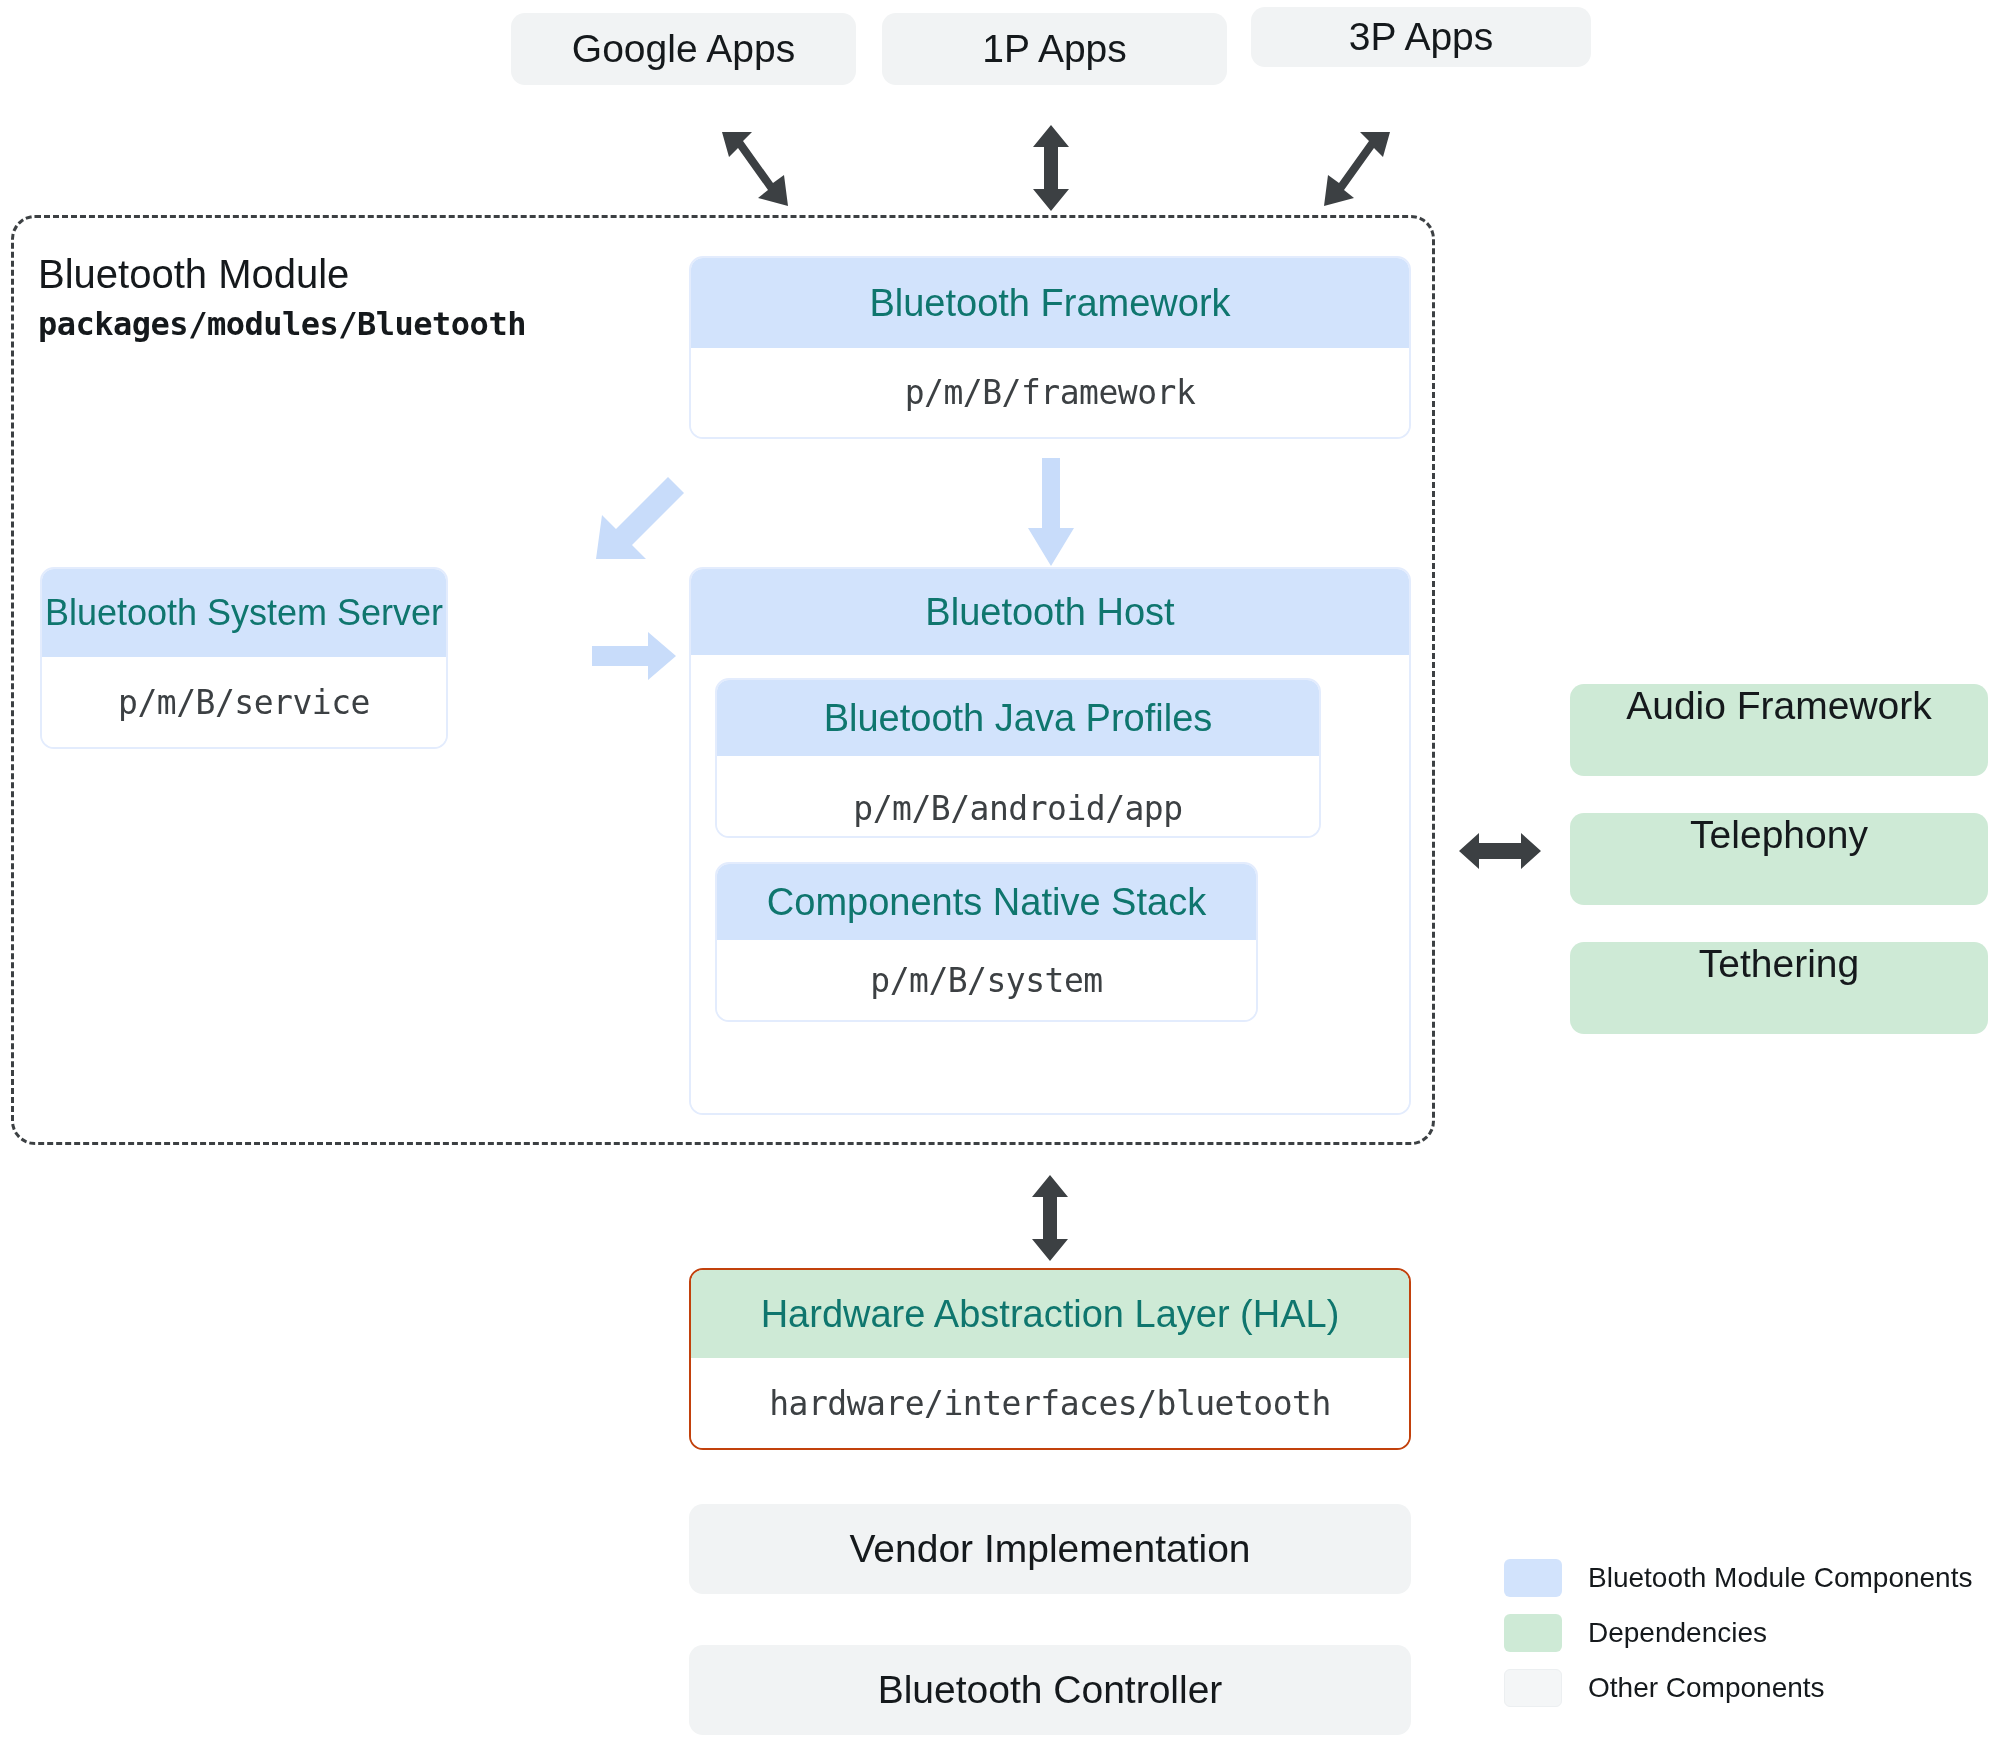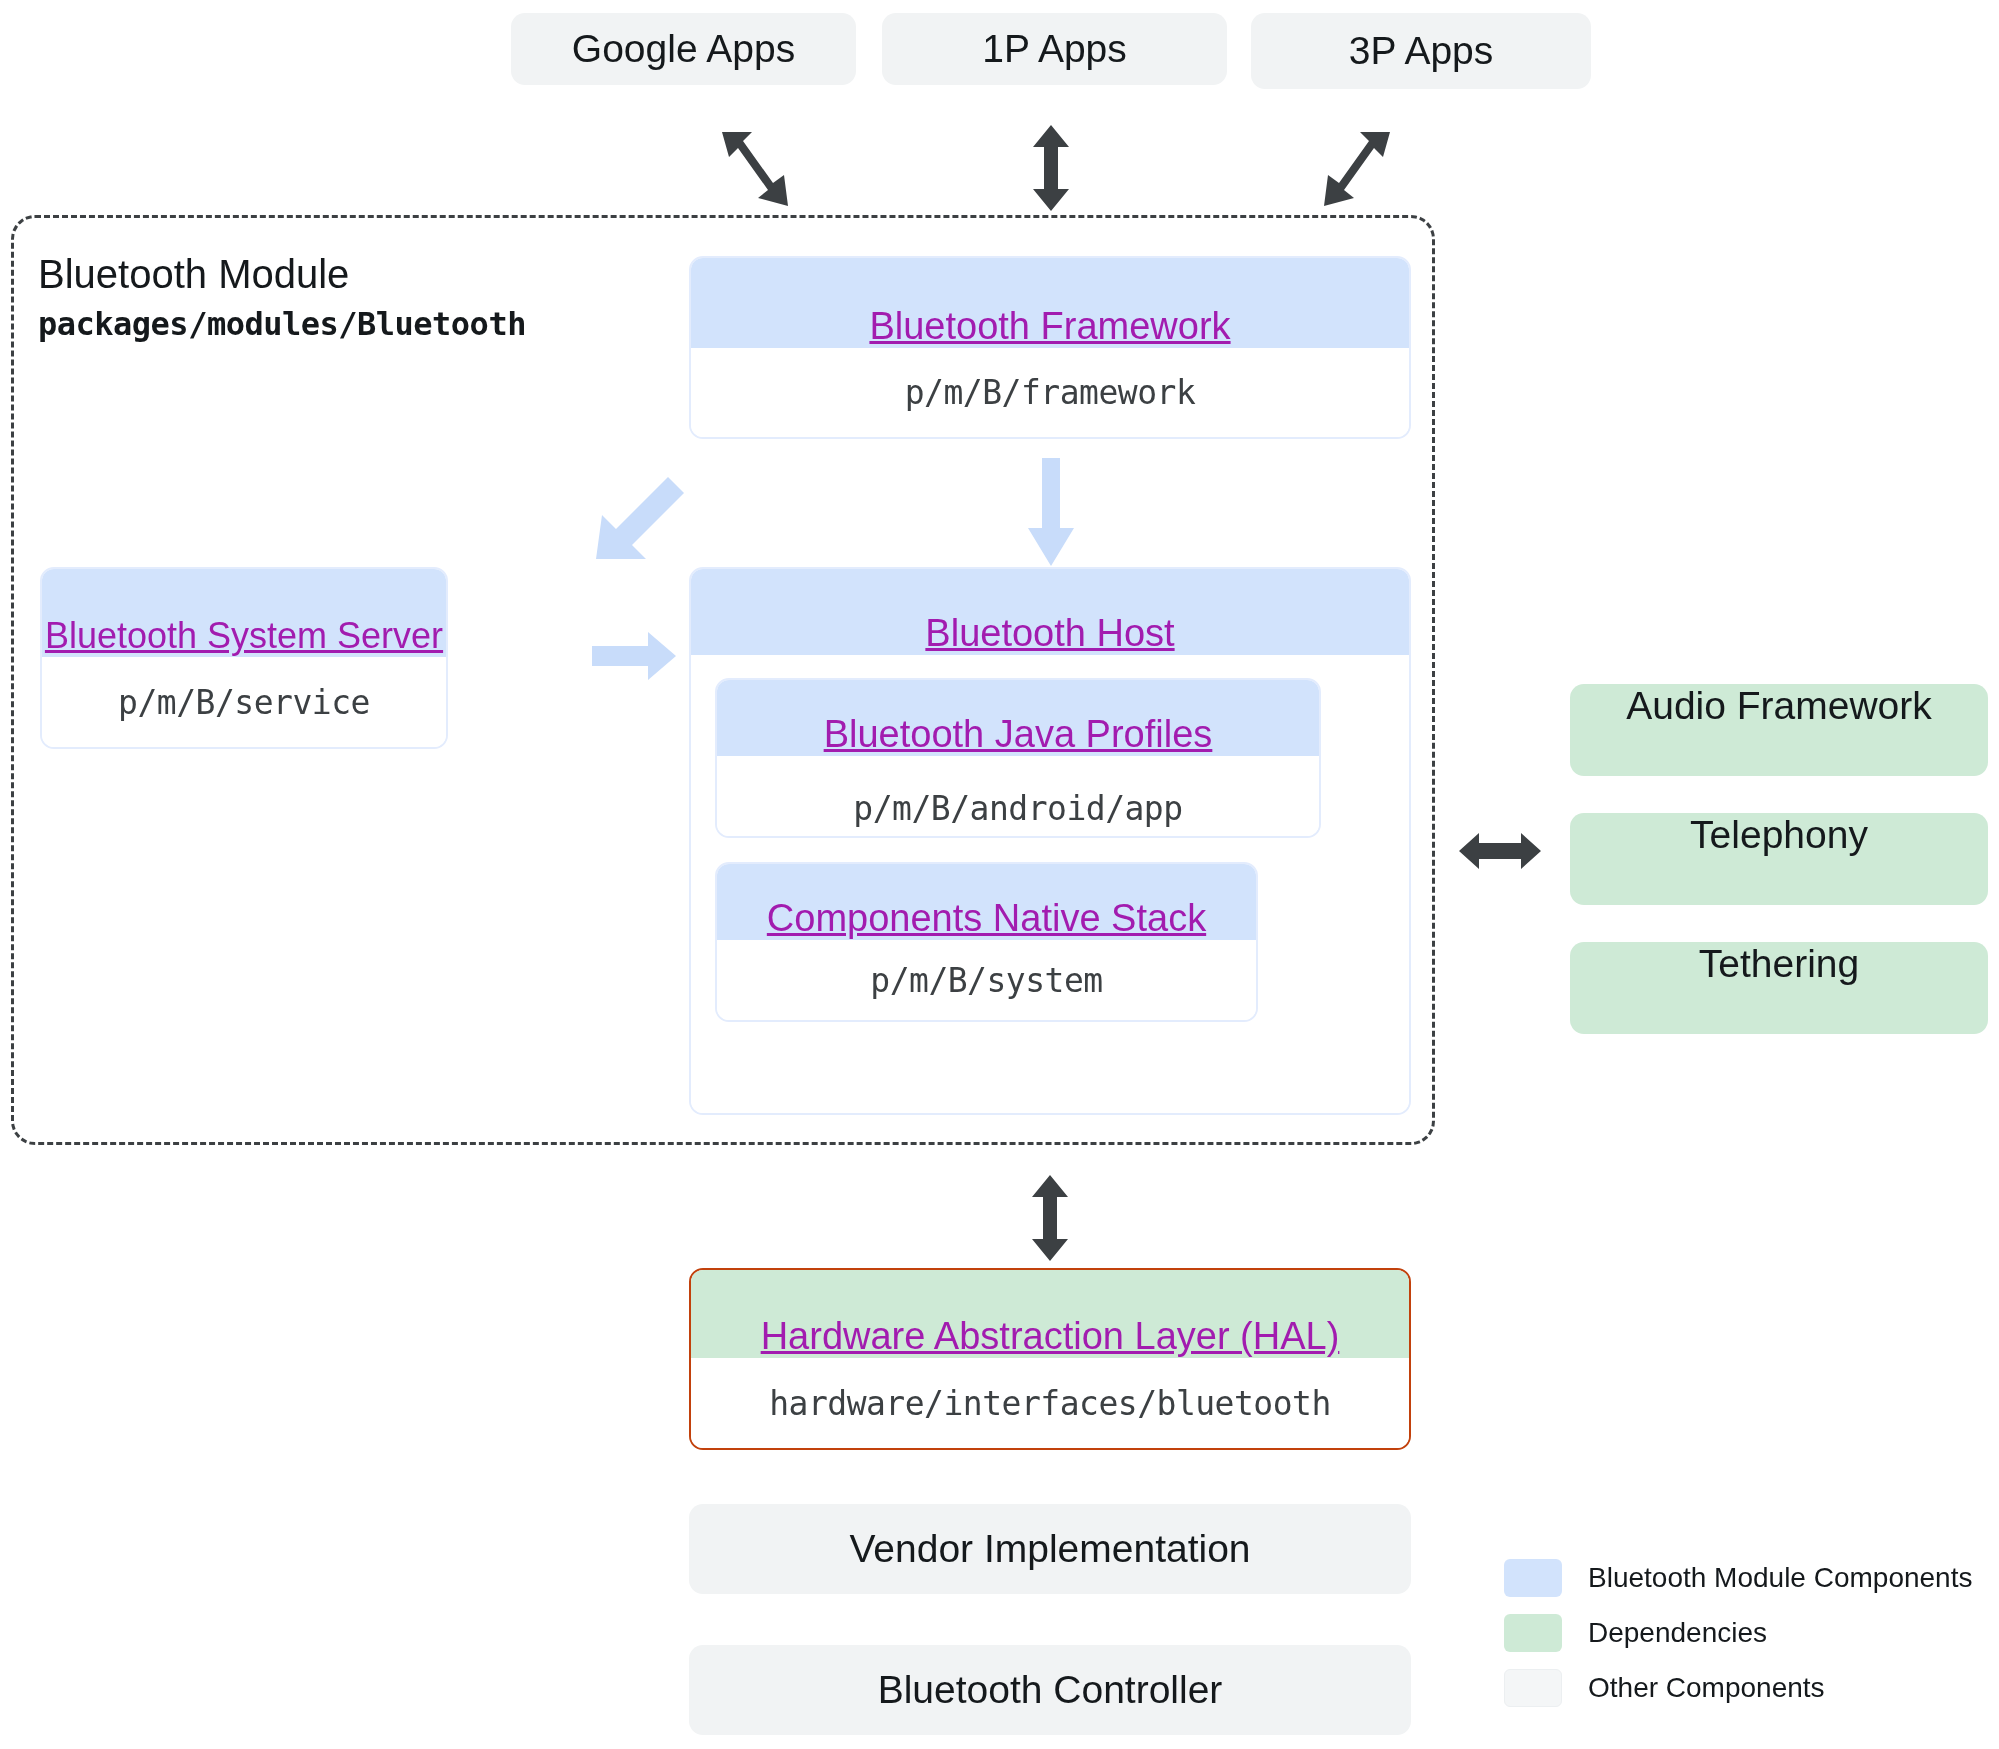--- a/index.html
+++ b/index.html
@@ -21,25 +21,24 @@
     font-size: 39px;
     border-radius: 14px;
   }
 
   .stack {
     border-radius: 14px;
     overflow: hidden;
     display: flex; flex-direction: column;
   }
   .stack .hdr {
-    display: flex; align-items: flex-end; justify-content: center;
-    color: #a21caf;
+    display: flex; align-items: center; justify-content: center;
+    color: #0f766e;
     font-size: 38px;
     width: 100%;
-    text-decoration: underline;
   }
   .stack .body {
     background: #ffffff;
     display: flex; align-items: center; justify-content: center;
     flex: 1 1 auto;
     width: 100%;
   }
   .stack .path {
     font-family: "DejaVu Sans Mono", monospace;
     font-size: 33px;
@@ -97,21 +96,21 @@
 <body>
 
 <div id="stage">
 
   <div class="card plain" style="left:511px; top:13px; width:345px; height:72px;">
     <span>Google Apps</span>
   </div>
   <div class="card plain" style="left:882px; top:13px; width:345px; height:72px;">
     <span>1P Apps</span>
   </div>
-  <div class="card plain" style="left:1251px; top:13px; width:340px; height:76px;">
+  <div class="card plain" style="left:1251px; top:7px; width:340px; height:60px;">
     <span>3P Apps</span>
   </div>
 
   <svg class="arrow" style="left:712px; top:128px;" width="90" height="80" viewBox="0 0 90 80">
     <g fill="#3c4043">
       <path d="M10 4 L40 4 L31 13 L61 55 L72 47 L76 78 L46 70 L56 62 L26 20 L17 29 Z"></path>
     </g>
   </svg>
 
   <svg class="arrow" style="left:1029px; top:125px;" width="44" height="86" viewBox="0 0 44 86">

